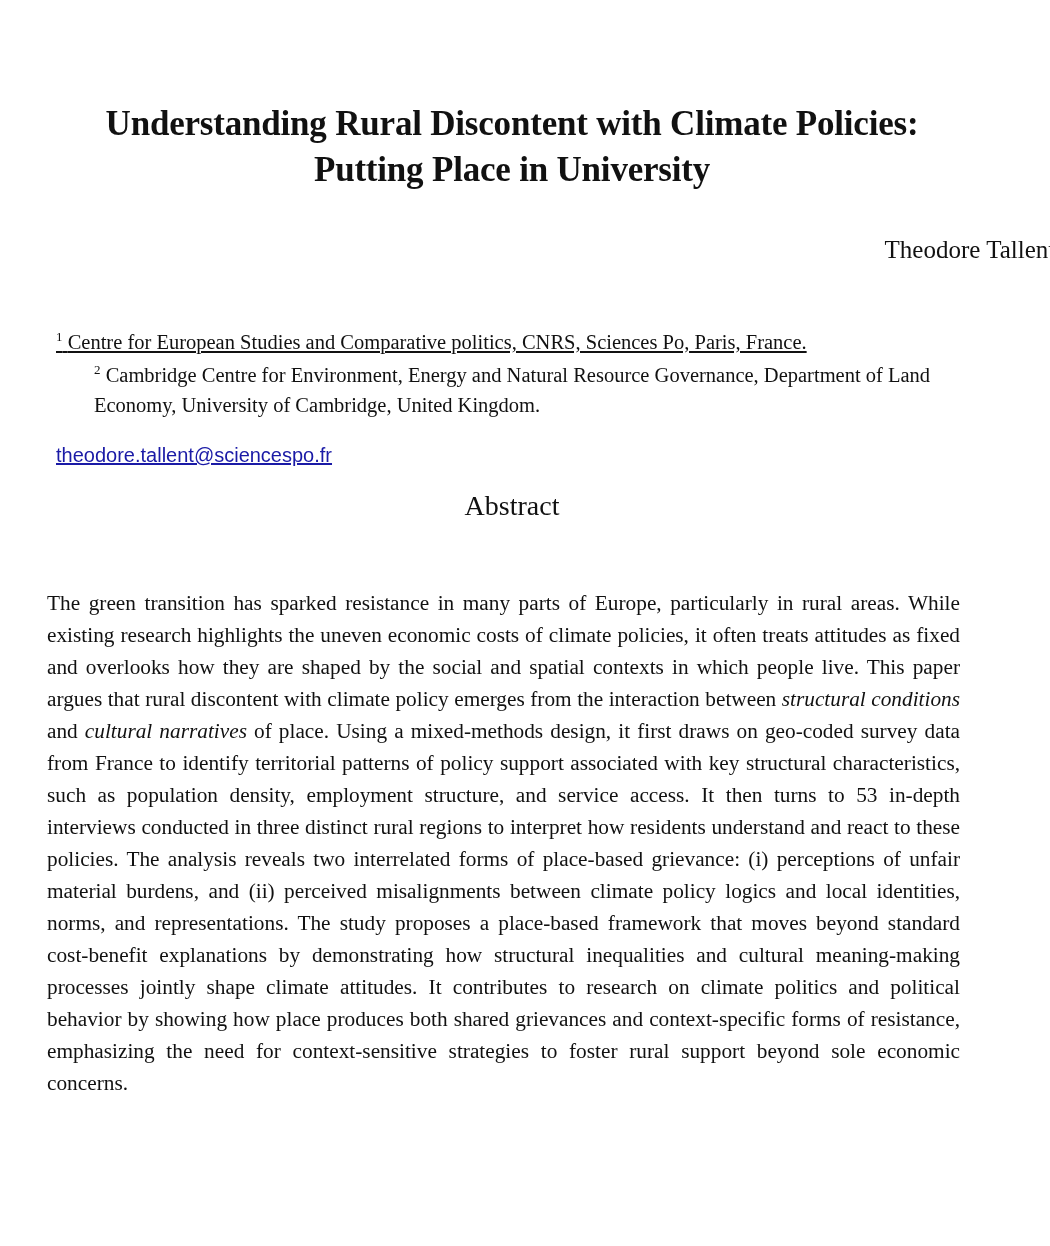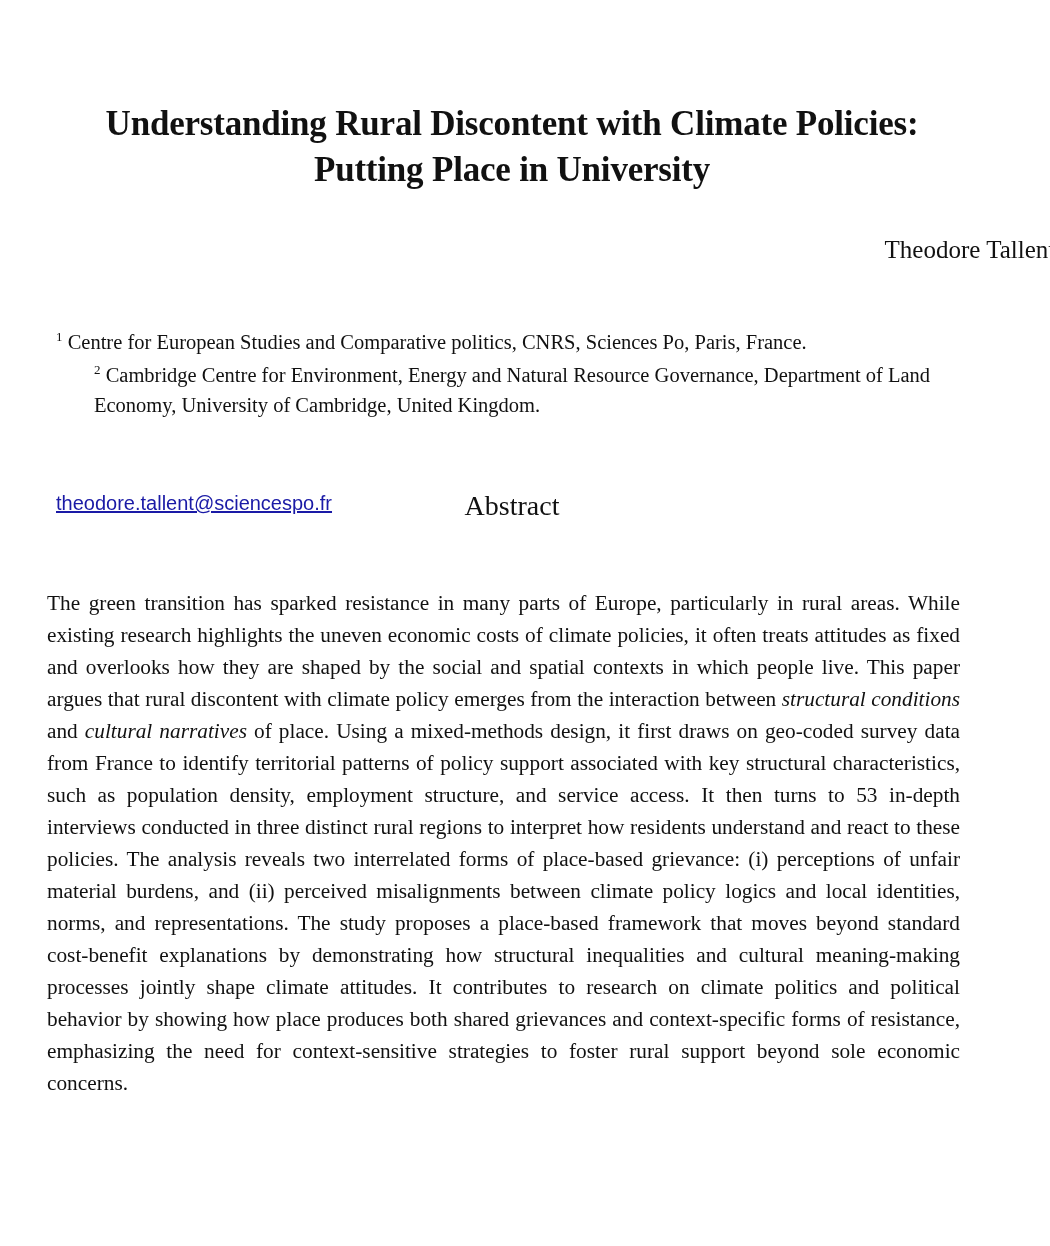--- a/index.html
+++ b/index.html
@@ -3,39 +3,39 @@
   <meta charset="utf-8">
   <style>
     html, body { margin: 0; padding: 0; background: #ffffff; }
     body { width: 1050px; height: 1246px; position: relative; overflow: hidden; color: #111; }
     .page { position: absolute; left: 0; top: 0; width: 1050px; height: 1246px; font-family: "Liberation Serif", serif; padding-left: 38px; }
     .title { position: absolute; left: 0; width: 1024px; text-align: center; font-weight: bold; font-size: 35px; line-height: 46px; top: 101px; letter-spacing: -0.2px; }
     .author { position: absolute; left: 0; width: 1024px; top: 226px; text-align: right; font-size: 25px; line-height: 32px; margin-left: 45px; }
     .author sup { font-size: 11px; vertical-align: 12px; }
     .affil { position: absolute; left: 56px; width: 914px; font-size: 20.5px; line-height: 30px; }
     .affil sup { font-size: 13px; vertical-align: 8px; }
-    .email { position: absolute; left: 56px; top: 444px; font-family: "Liberation Sans", sans-serif; font-size: 20px; color: #1a1aa6; text-decoration: underline; margin-top: 48px; }
+    .email { position: absolute; left: 56px; top: 444px; font-family: "Liberation Sans", sans-serif; font-size: 20px; color: #1a1aa6; text-decoration: underline; }
     .abstract-head { position: absolute; left: 0; width: 1024px; top: 490px; text-align: center; font-size: 28px; }
     .abstract { position: absolute; left: 47px; top: 587px; width: 913px; font-size: 21.3px; line-height: 32px; text-align: justify; }
     .abstract em { font-style: italic; }
   </style>
 </head>
 <body>
 
 <div class="page">
   <div class="title">
     <div>Understanding Rural Discontent with Climate Policies:</div>
     <div>Putting Place in University</div>
   </div>
 
   <div class="author">
     <span>Theodore Tallent</span><sup>1,2</sup>
   </div>
 
-  <div class="affil" style="top:322px;">
+  <div class="affil" style="top:322px;text-decoration:underline;">
     <sup>1</sup>
     <span>Centre for European Studies and Comparative politics, CNRS, Sciences Po, Paris, France.</span>
   </div>
 
   <div class="affil" style="top:355px;margin-left:38px;">
     <sup>2</sup>
     <span>Cambridge Centre for Environment, Energy and Natural Resource Governance, Department of Land Economy, University of Cambridge, United Kingdom.</span>
   </div>
 
   <a class="email">theodore.tallent@sciencespo.fr</a>

